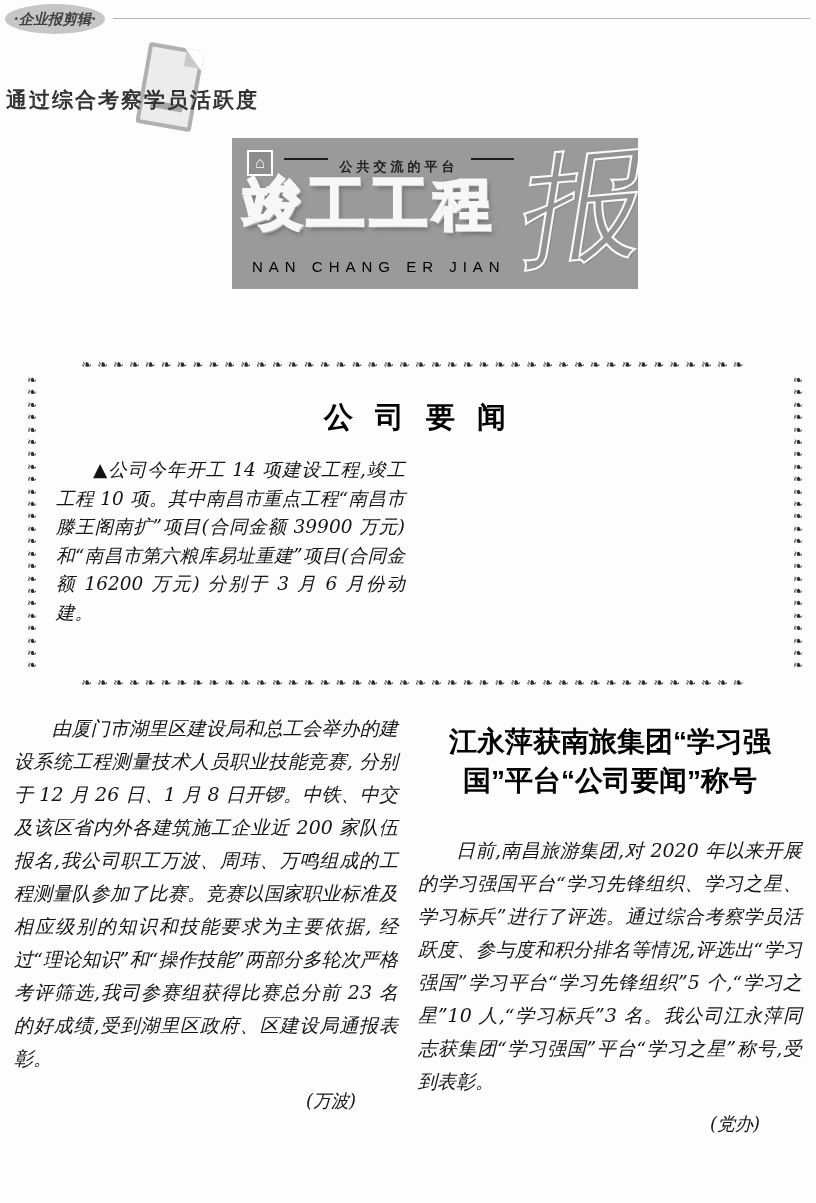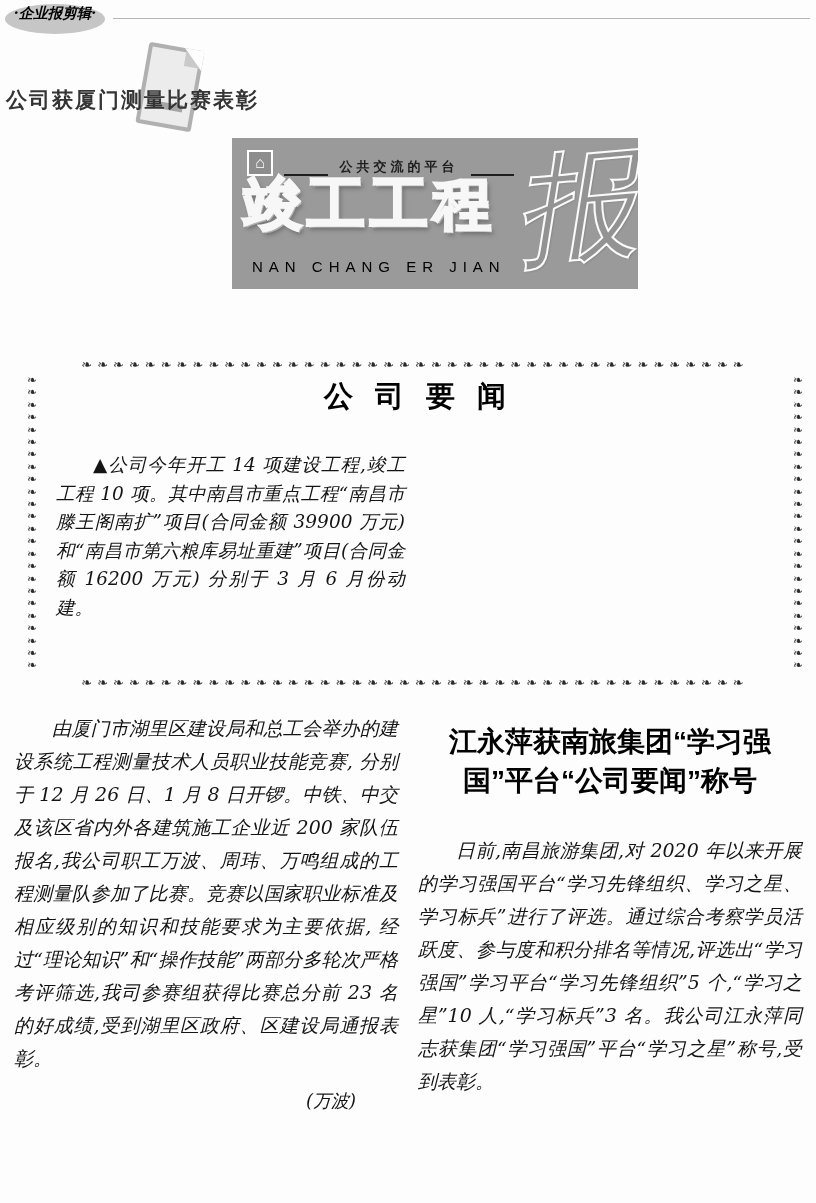--- a/index.html
+++ b/index.html
@@ -10,24 +10,24 @@
     font-family:"Liberation Sans", sans-serif;
     color:#1a1a1a;
     overflow:hidden;
   }
   
   .corner-badge {
     position:absolute; left:5px; top:4px;
     width:100px; height:30px;
     background:#c6c6c6;
     border-radius:50%;
-    display:flex; align-items:flex-start; justify-content:center;
+    display:flex; align-items:center; justify-content:center;
     font-family:"DejaVu Serif", serif;
     font-style:italic; font-weight:bold;
-    font-size:14.5px; color:#000000;
+    font-size:14.5px; color:#404040;
     z-index:3;
   }
   .top-rule {
     position:absolute; left:113px; right:6px; top:18px;
     height:1px; background:#b5b5b5;
   }
   
   .doc-icon {
     position:absolute; left:142px; top:46px;
     width:56px; height:82px;
@@ -69,21 +69,21 @@
   .mast-logo {
     position:absolute; left:15px; top:12px;
     width:26px; height:26px;
     border:2px solid #fff;
     background:#8d8d8d;
     display:flex; align-items:center; justify-content:center;
     font-size:16px; color:#fff; font-weight:bold;
   }
   .mast-tagline {
     position:absolute; left:52px; top:20px; width:230px;
-    display:flex; align-items:flex-end; gap:12px;
+    display:flex; align-items:flex-start; gap:12px;
   }
   .mast-tagline .dash { flex:1; height:2px; background:#1e1e1e; }
   .mast-tagline .tagline-text {
     font-size:13px; font-weight:bold; letter-spacing:4px;
     color:#1e1e1e; white-space:nowrap;
   }
   .mast-title {
     position:absolute; left:12px; top:28px;
     font-size:58px; font-weight:bold; letter-spacing:5px;
     white-space:nowrap;
@@ -119,28 +119,28 @@
     white-space:nowrap; text-align:center; line-height:14px;
   }
   .orn-top { top:0; } .orn-bottom { bottom:0; }
   .orn-v {
     position:absolute; top:16px; bottom:16px; width:16px;
     font-size:12px; line-height:12.4px;
     white-space:pre; text-align:center;
   }
   .orn-left { left:0; } .orn-right { right:0; }
   .news-box-title {
-    margin-top:19px;
+    margin-top:40px;
     text-align:center;
     font-size:29px; font-weight:bold;
     letter-spacing:22px; text-indent:22px;
     color:#000;
   }
   .news-box-items {
-    margin-top:34px;
+    margin-top:18px;
     padding:0 32px;
     display:grid; grid-template-columns:1fr 1fr; column-gap:20px;
   }
   .kai {
     font-family:"DejaVu Serif", serif;
     font-style:italic;
   }
   .news-item {
     font-size:18.5px; line-height:28.5px;
     text-align:justify; text-indent:2em;
@@ -189,21 +189,21 @@
 <div class="corner-badge">
   <span>·企业报剪辑·</span>
 </div>
 <div class="top-rule"></div>
 
 <div class="doc-icon">
   <div class="fold-outer"></div>
   <div class="fold-inner"></div>
   <div class="doc-bar"></div>
 </div>
-<div class="column-header-title">公司获厦门测量比赛表彰</div>
+<div class="column-header-title">通过综合考察学员活跃度</div>
 
 <div class="masthead">
   <div class="mast-logo">
     <span>⌂</span>
   </div>
   <div class="mast-tagline">
     <div class="dash"></div>
     <div class="tagline-text">公共交流的平台</div>
     <div class="dash"></div>
   </div>
@@ -272,20 +272,21 @@
 <div class="articles">
   <div class="article">
     <div class="article-body kai">由厦门市湖里区建设局和总工会举办的建设系统工程测量技术人员职业技能竞赛, 分别于 12 月 26 日、1 月 8 日开锣。中铁、中交及该区省内外各建筑施工企业近 200 家队伍报名,我公司职工万波、周玮、万鸣组成的工程测量队参加了比赛。竞赛以国家职业标准及相应级别的知识和技能要求为主要依据, 经过“理论知识”和“操作技能”两部分多轮次严格考评筛选,我司参赛组获得比赛总分前 23 名的好成绩,受到湖里区政府、区建设局通报表彰。</div>
     <div class="article-byline kai">(万波)</div>
   </div>
   <div class="article">
     <div class="article-heading-wrap">
       <div class="article-heading">江永萍获南旅集团“学习强国”平台“公司要闻”称号</div>
     </div>
     <div class="article-body kai">日前,南昌旅游集团,对 2020 年以来开展的学习强国平台“学习先锋组织、学习之星、学习标兵”进行了评选。通过综合考察学员活跃度、参与度和积分排名等情况,评选出“学习强国”学习平台“学习先锋组织”5 个,“学习之星”10 人,“学习标兵”3 名。我公司江永萍同志获集团“学习强国”平台“学习之星”称号,受到表彰。</div>
+    <div class="article-byline kai">(党办)</div>
   </div>
 </div>
 
 <div class="footer">
   <div class="page-number">32</div>
   <div class="footer-rule"></div>
   <div class="journal-issue kai">《赣江建设》第一期</div>
 </div>
 
 </body></html>

